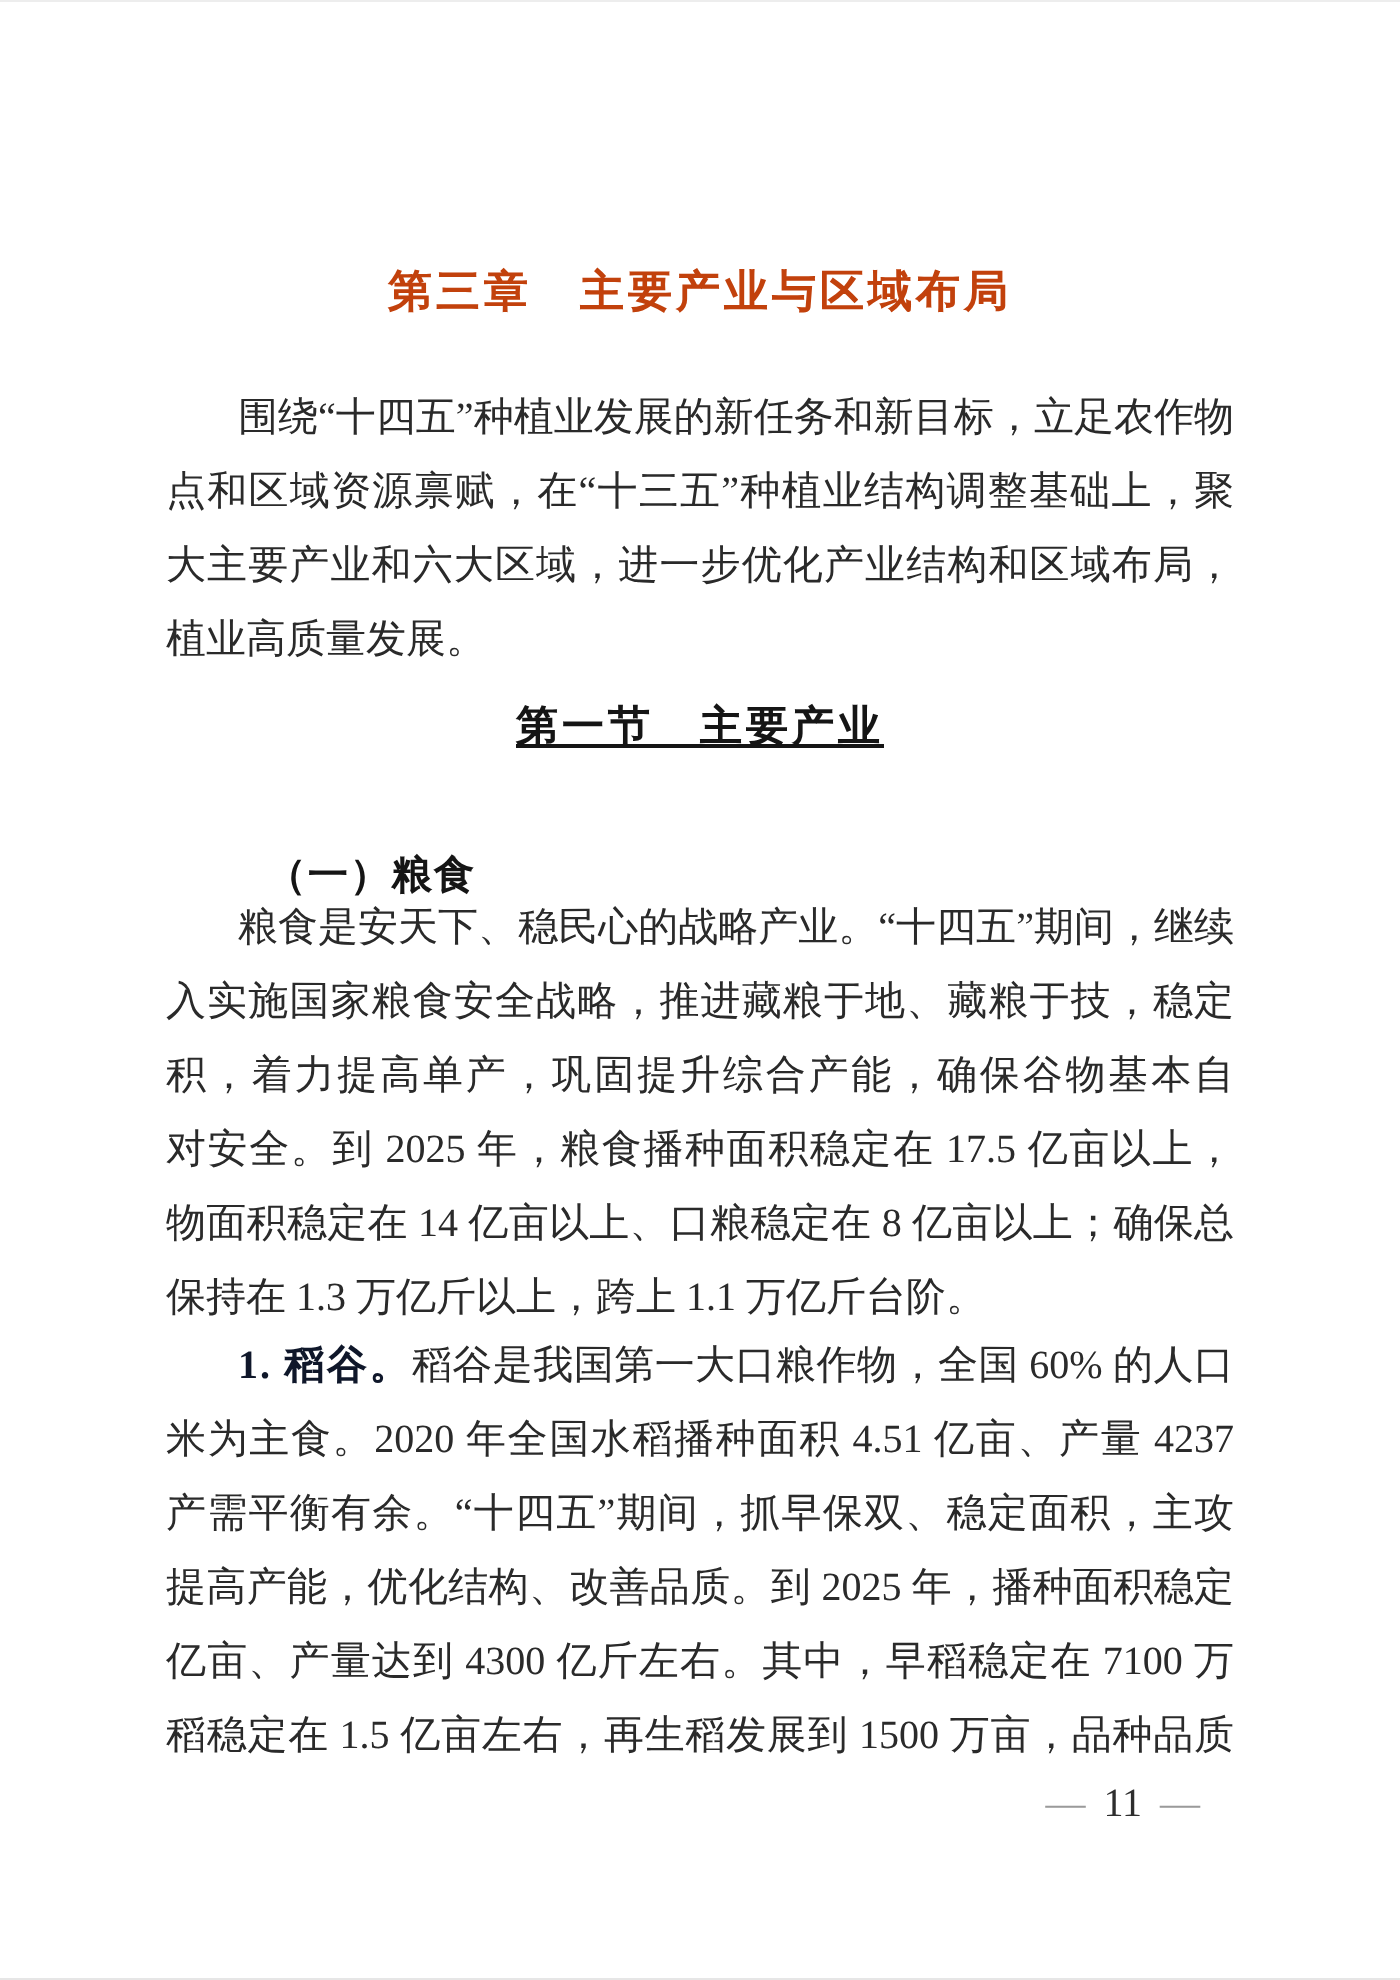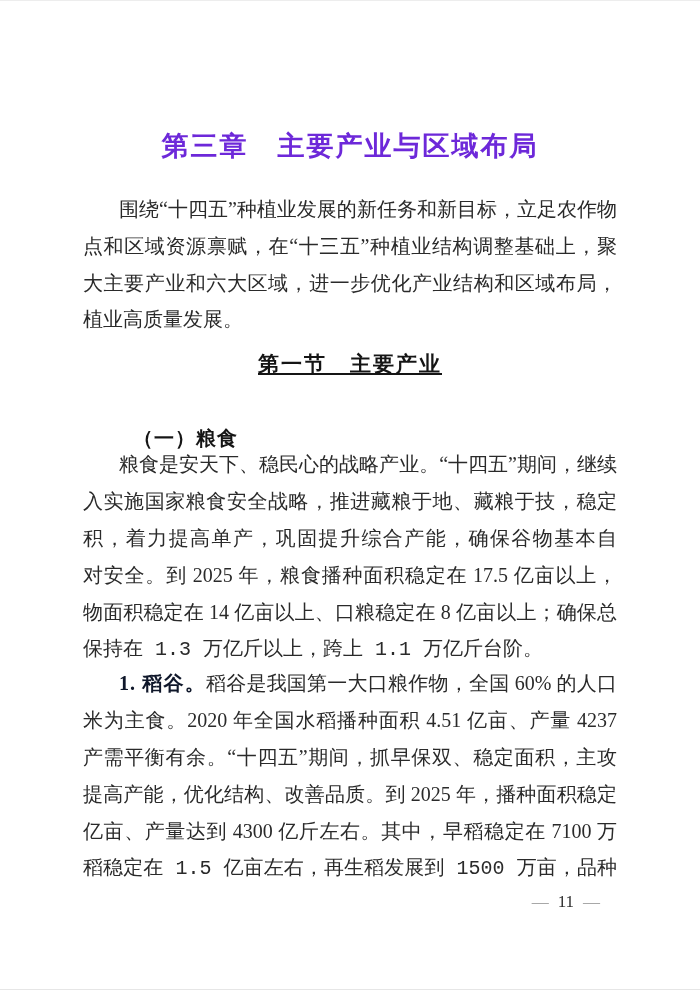--- a/index.html
+++ b/index.html
@@ -21,24 +21,24 @@
   }
   .chapter-title {
     position: absolute;
     left: 83px;
     top: 132px;
     width: 534px;
     margin: 0;
     text-align: center;
     font-family: "Liberation Sans", "DejaVu Sans", sans-serif;
     font-weight: bold;
-    font-size: 27px;
+    font-size: 22px;
     line-height: 26px;
     letter-spacing: 2px;
-    color: #6d28d9;
+    color: #c2410c;
   }
   .section-title {
     position: absolute;
     left: 83px;
     top: 350px;
     width: 534px;
     margin: 0;
     text-align: center;
     font-family: "Liberation Sans", "DejaVu Sans", sans-serif;
     font-weight: bold;
@@ -71,30 +71,30 @@
   .para .line {
     height: 37px;
     line-height: 37px;
     text-align: justify;
     text-align-last: justify;
     text-justify: inter-character;
     word-break: break-all;
     overflow: hidden;
   }
   .para .line.first { text-indent: 36px; }
-  .para .line.last  { text-align-last: left; font-family: Liberation Mono, monospace; }
+  .para .line.last  { text-align-last: left; }
   .para b { color: #0f172a; letter-spacing: 1px; }
   #para1 { top: 190px; }
   #para2 { top: 445px; }
   #para3 { top: 664px; }
   .footer {
     position: absolute;
     top: 891px;
     right: 100px;
-    font-size: 17px;
+    font-size: 20px;
     line-height: 20px;
     color: #333333;
     white-space: nowrap;
   }
   .footer .dash { color: #9a9a9a; }
   .footer .num  { margin: 0 9px; color: #2e2e2e; }
 </style>
 </head>
 <body>
 

